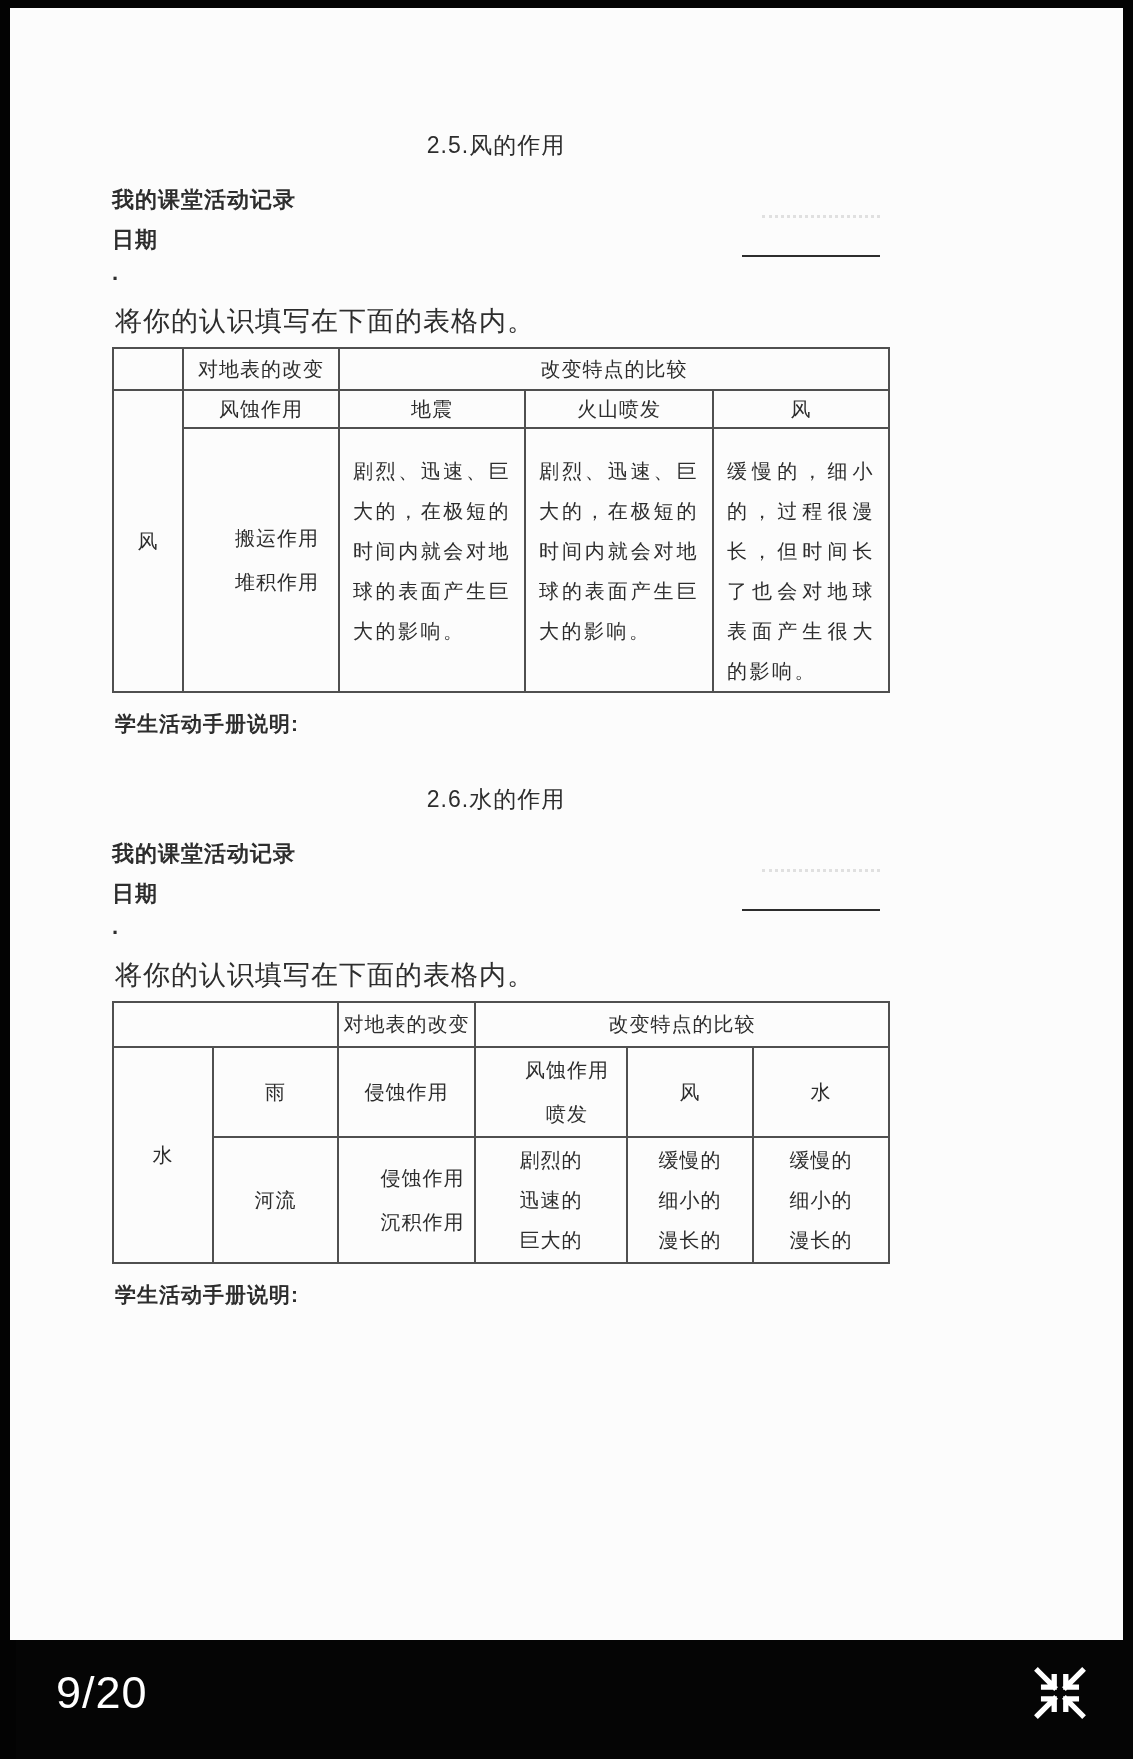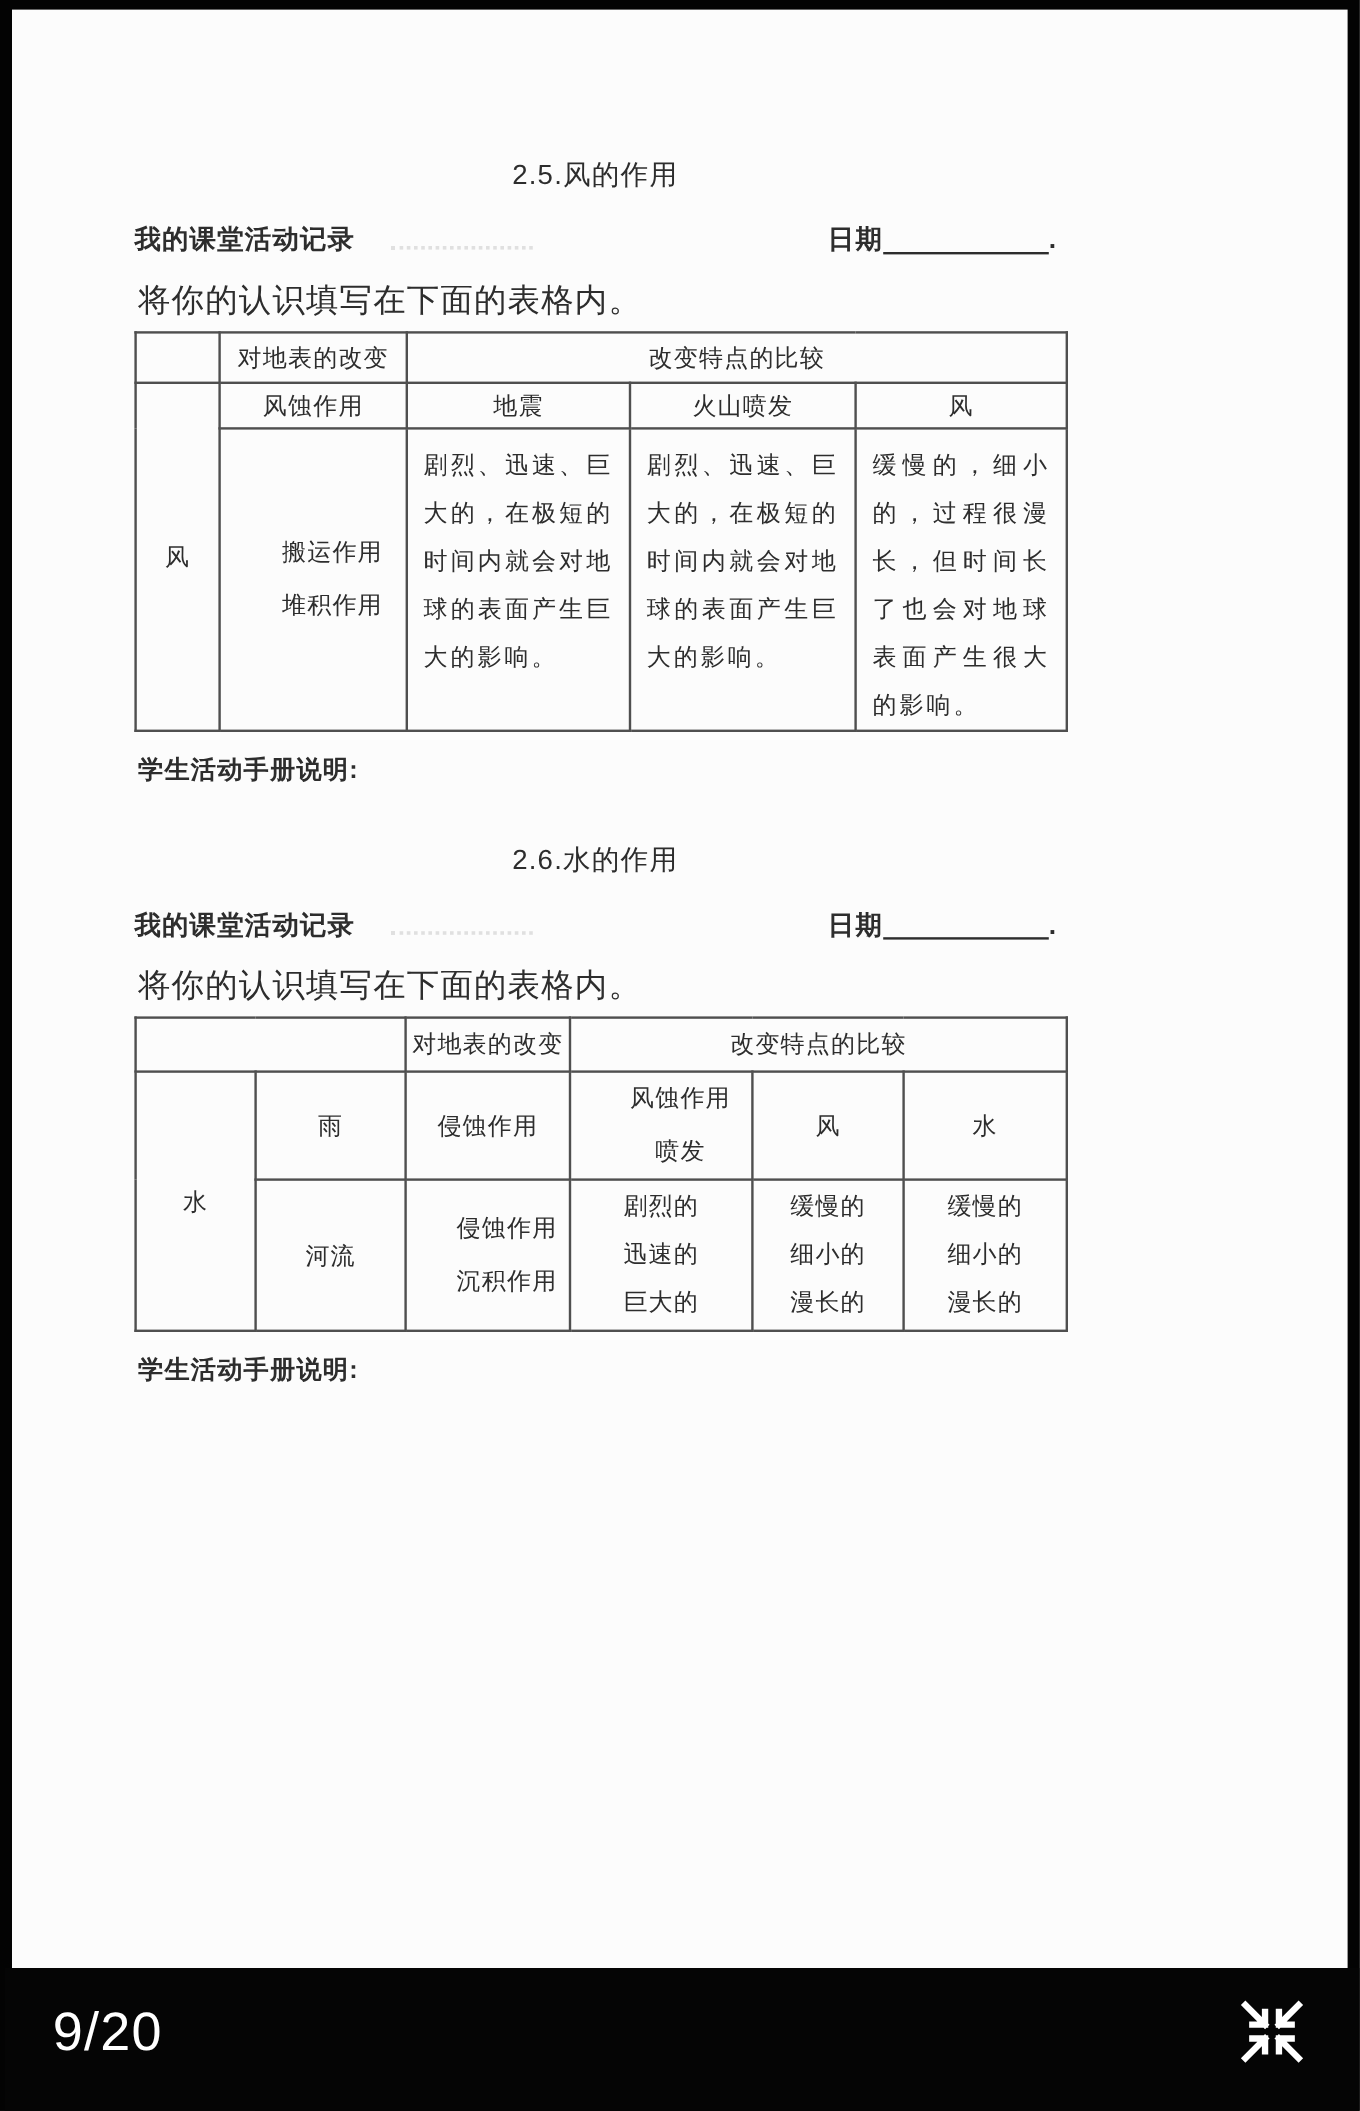--- a/index.html
+++ b/index.html
@@ -38,20 +38,21 @@
     margin: 0;
   }
   .section-title.first { margin-top: 122px; }
   .section-title.second { margin-top: 46px; }
 
   .record-row {
     display: flex;
     align-items: baseline;
     width: 768px;
     margin-top: 24px;
+    flex-direction: column;
   }
   .record-label, .date-label {
     font-size: 22px;
     font-weight: bold;
     letter-spacing: 1px;
   }
   .dotted-line {
     width: 118px;
     border-bottom: 3px dotted #e0e0e0;
     align-self: flex-end;
@@ -84,21 +85,21 @@
     font-size: 20px;
     letter-spacing: 1px;
     padding: 0;
   }
   .preline { white-space: pre-line; }
   .lines { line-height: 44px; padding-left: 32px; }
   .lines3 { line-height: 40px; padding: 2px 0; }
   td.desc {
     text-align: justify;
     vertical-align: top;
-    padding: 10px 13px 0 13px;
+    padding: 22px 13px 0 13px;
     line-height: 40px;
     letter-spacing: 2.5px;
   }
   .t1 { width: 776px; }
   .t1 .r1 { height: 42px; }
   .t1 .r2 { height: 38px; }
   .t1 .r3 { height: 202px; }
   .t2 { width: 776px; }
   .t2 .r1 { height: 45px; }
   .t2 .r2 { height: 80px; }
@@ -114,21 +115,21 @@
     font-size: 21px;
     line-height: 42px;
     text-align: justify;
     letter-spacing: 0.5px;
     margin: 11px 0 0 3px;
   }
 
   
   .bottom-bar {
     position: absolute;
-    left: 4px; right: 0; bottom: 0;
+    left: 16px; right: 0; bottom: 0;
     height: 119px;
     background: #050505;
     display: flex;
     align-items: center;
     justify-content: space-between;
     padding: 0 46px 14px 40px;
   }
   .page-indicator {
     color: #ffffff;
     font-size: 45px;

